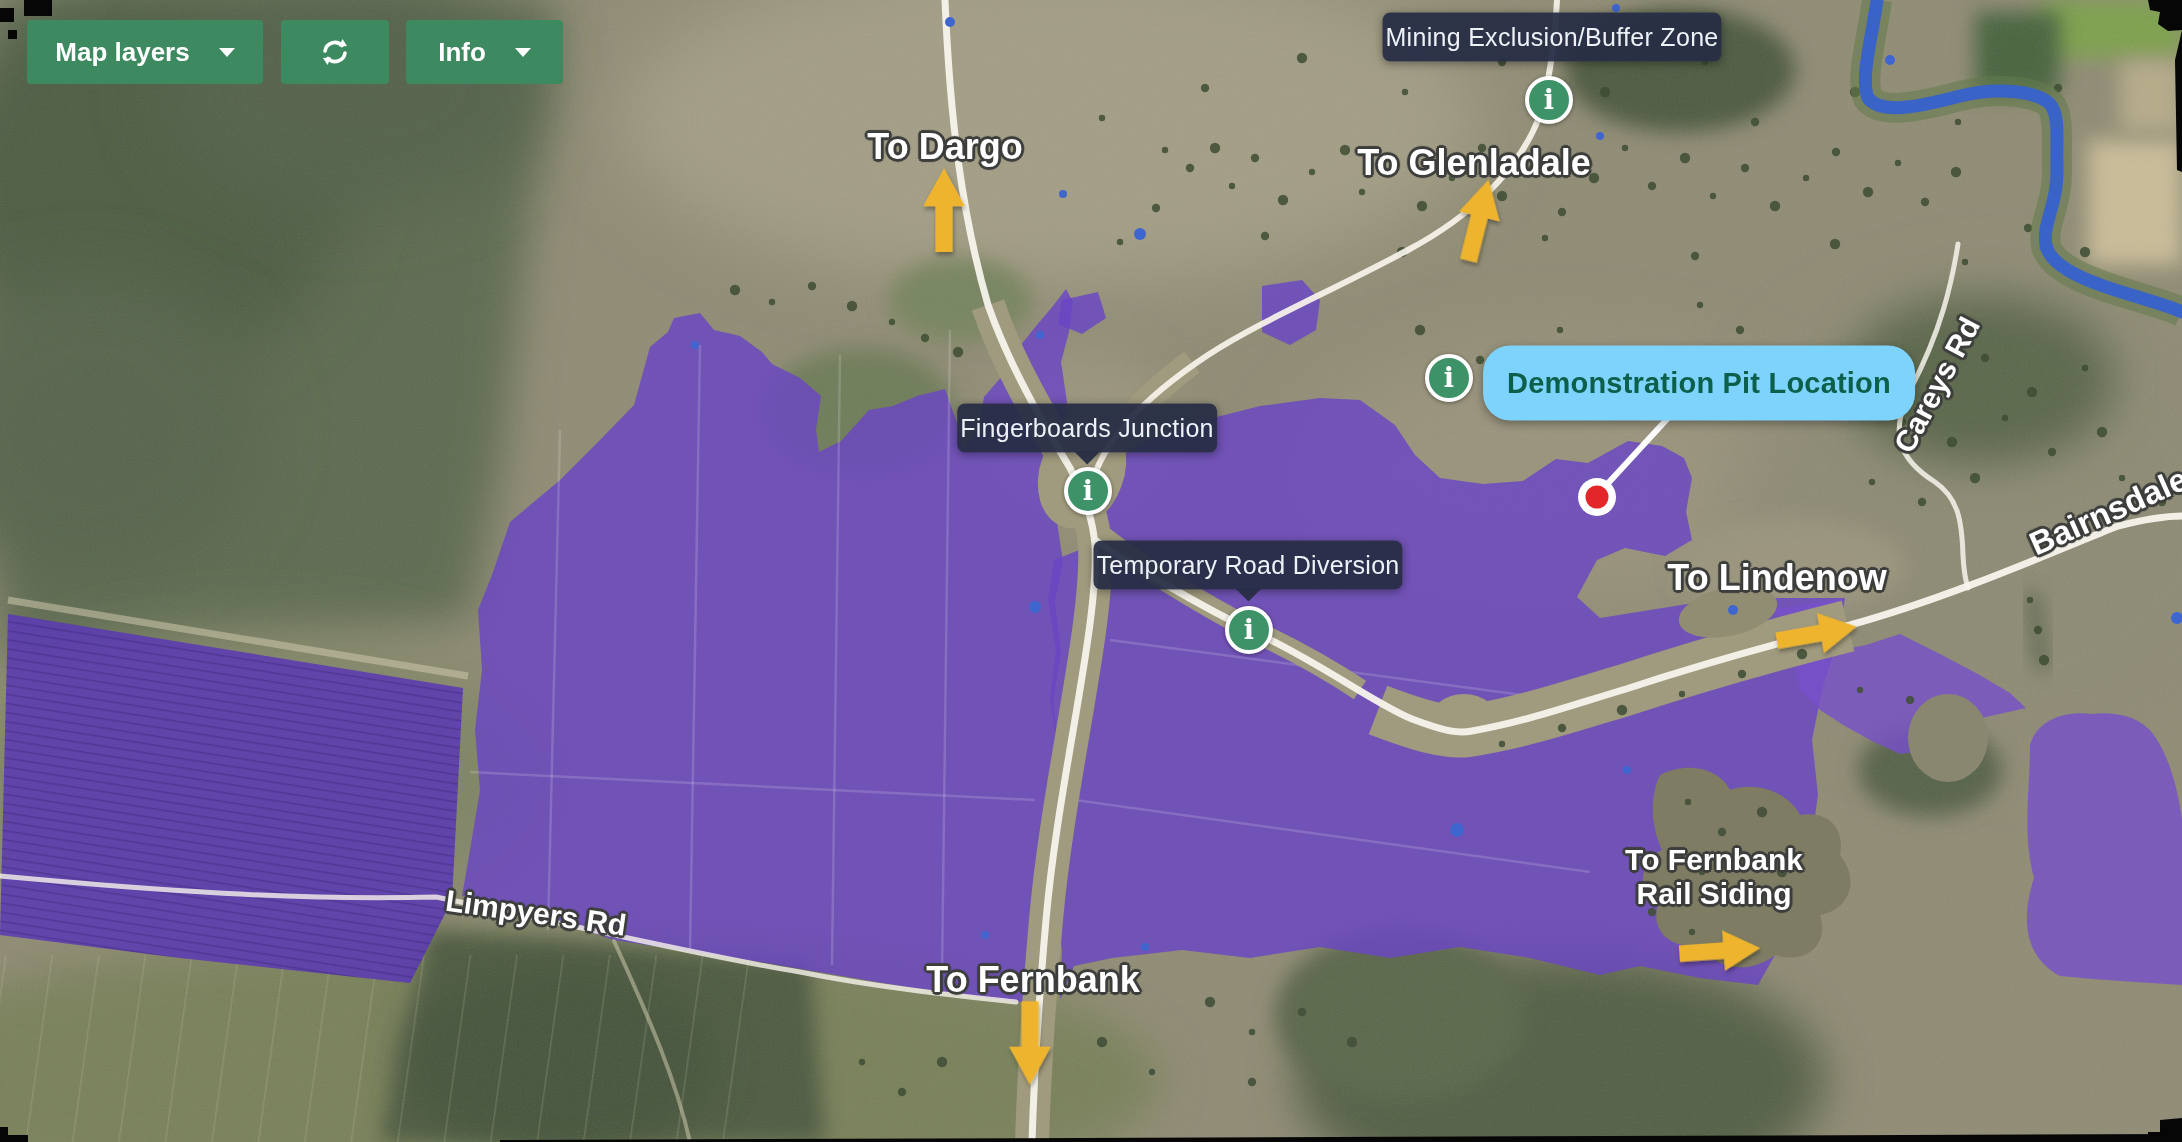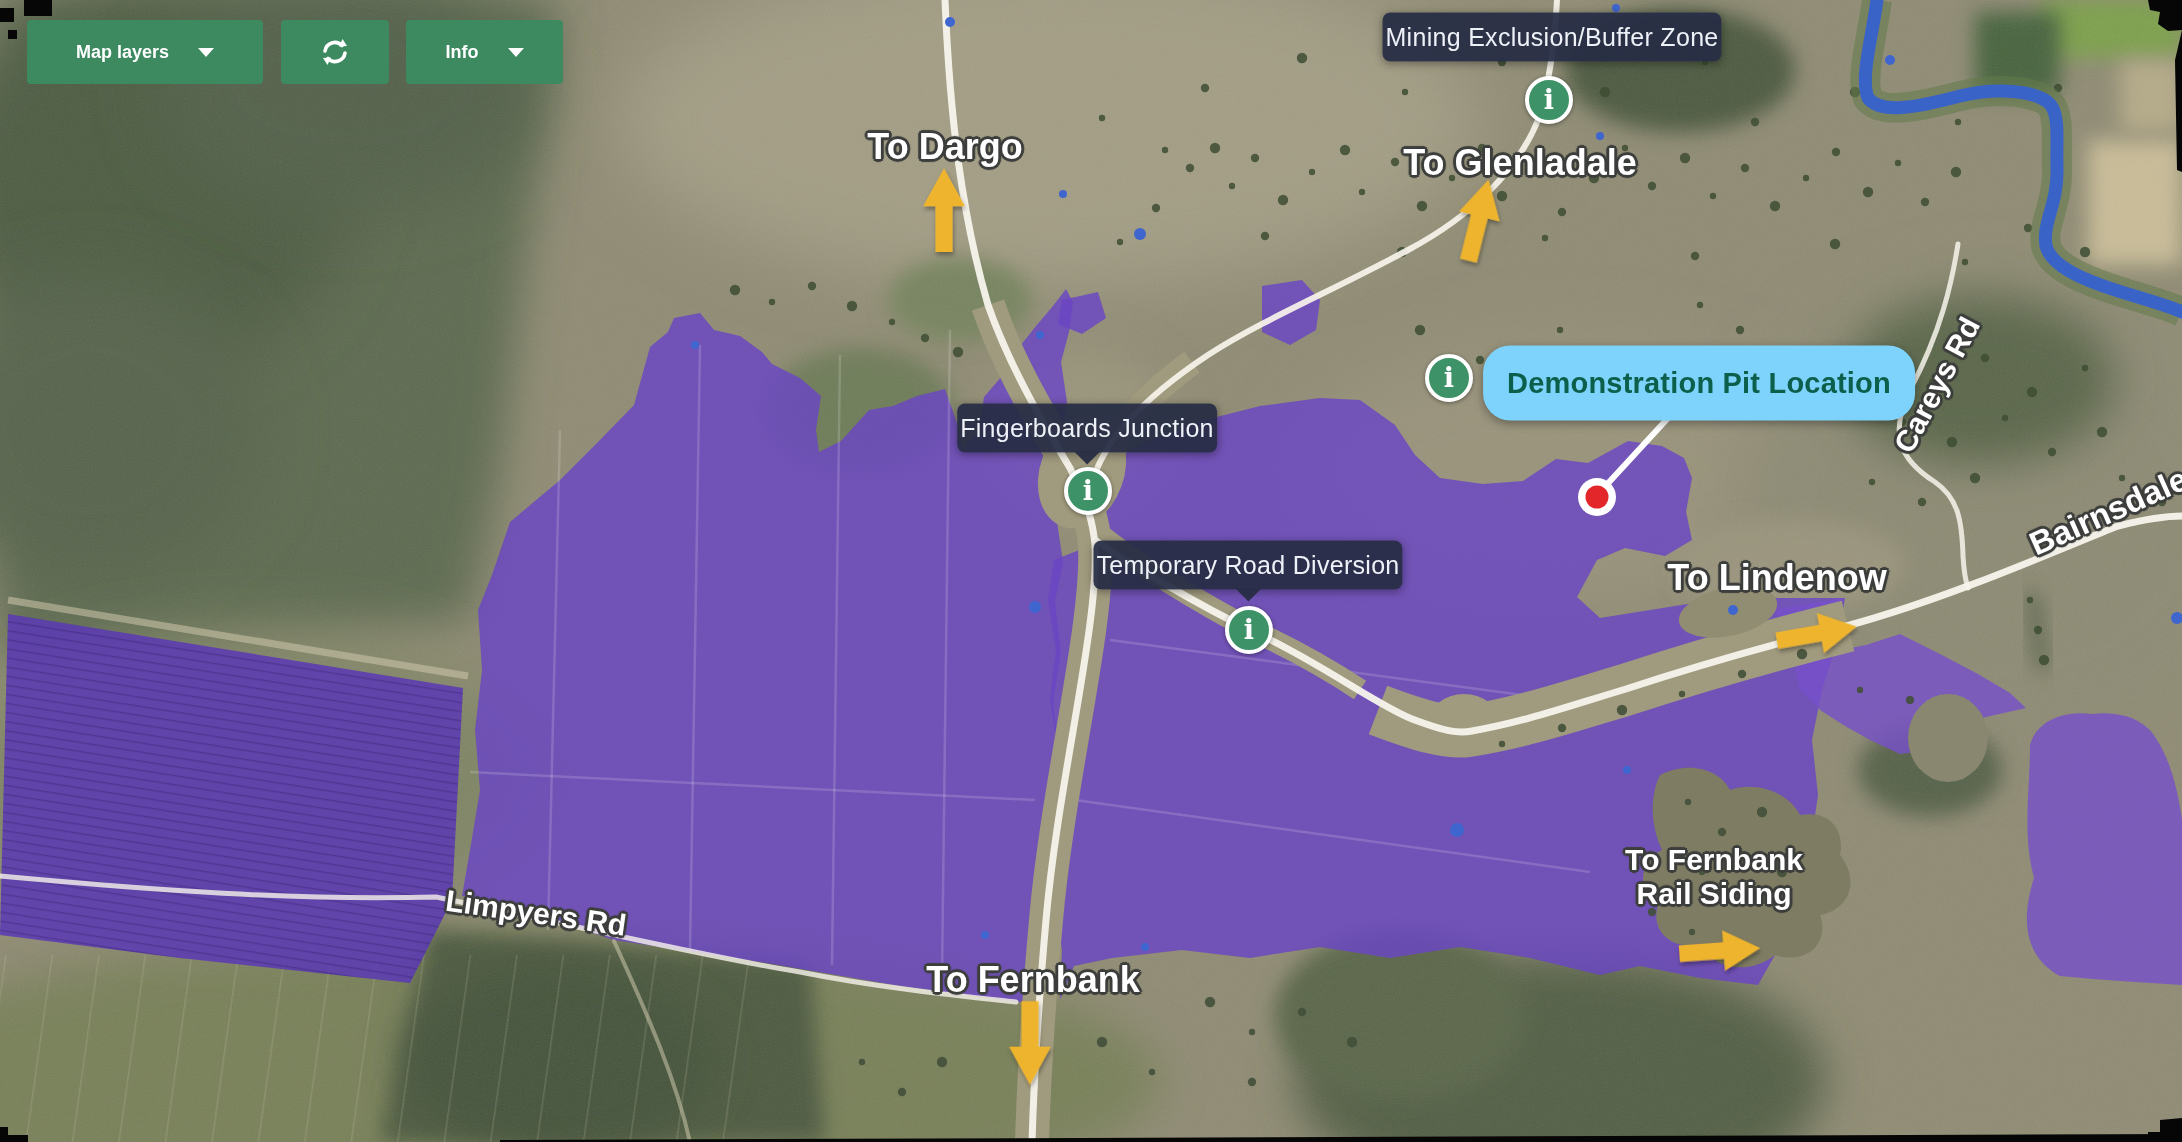--- a/index.html
+++ b/index.html
@@ -3,21 +3,21 @@
 <meta charset="utf-8">
 <style>
   html,body{margin:0;padding:0;background:#000;}
   #stage{position:relative;width:2182px;height:1142px;overflow:hidden;background:#000;
          font-family:"Liberation Sans",sans-serif;}
   #mapsvg{position:absolute;left:0;top:0;}
 
   
   .btn{position:absolute;top:20px;height:64px;background:#3d8a61;color:#fff;
        display:flex;align-items:center;justify-content:center;gap:29px;
-       font-size:18px;font-weight:700;border:none;border-radius:4px;cursor:pointer;}
+       font-size:26px;font-weight:700;border:none;border-radius:4px;cursor:pointer;}
   .caret{width:0;height:0;border-left:8px solid transparent;border-right:8px solid transparent;
          border-top:9px solid #fff;display:inline-block;}
 
   
   .ttip{position:absolute;transform:translate(-50%,-50%);background:rgba(38,45,68,0.94);
         color:#eef1f7;font-size:25px;font-weight:400;letter-spacing:.3px;
         padding:10px 3px;border-radius:8px;white-space:nowrap;
         box-shadow:0 2px 8px rgba(0,0,0,.35);}
   .ttip .tail{position:absolute;left:50%;bottom:-12px;transform:translateX(-50%);
         width:0;height:0;border-left:13px solid transparent;border-right:13px solid transparent;
@@ -356,21 +356,21 @@
     <span>i</span>
     </div>
   <div class="infoicon" style="left:1088px;top:491px;">
     <span>i</span>
     </div>
   <div class="infoicon" style="left:1249px;top:630px;">
     <span>i</span>
     </div>
 
   <div class="maplabel" style="left:945px;top:147px;">To Dargo</div>
-  <div class="maplabel" style="left:1474px;top:163px;margin-left:46px;">To Glenladale</div>
+  <div class="maplabel" style="left:1474px;top:163px;">To Glenladale</div>
   <div class="maplabel" style="left:1777px;top:578px;">To Lindenow</div>
   <div class="maplabel" style="left:1714px;top:877px;font-size:30px;">
     <div>To Fernbank</div>
     <div>Rail Siding</div>
   </div>
   <div class="maplabel" style="left:1033px;top:980px;">To Fernbank</div>
   <div class="maplabel" style="left:1937px;top:385px;transform:translate(-50%,-50%) rotate(-62deg);font-size:30px;">Careys Rd</div>
   <div class="maplabel" style="left:2118px;top:508px;transform:translate(-50%,-50%) rotate(-24deg);font-size:33px;">Bairnsdale -</div>
   <div class="maplabel" style="left:536px;top:913px;transform:translate(-50%,-50%) rotate(8deg);font-size:30px;">Limpyers Rd</div>
 </div>

